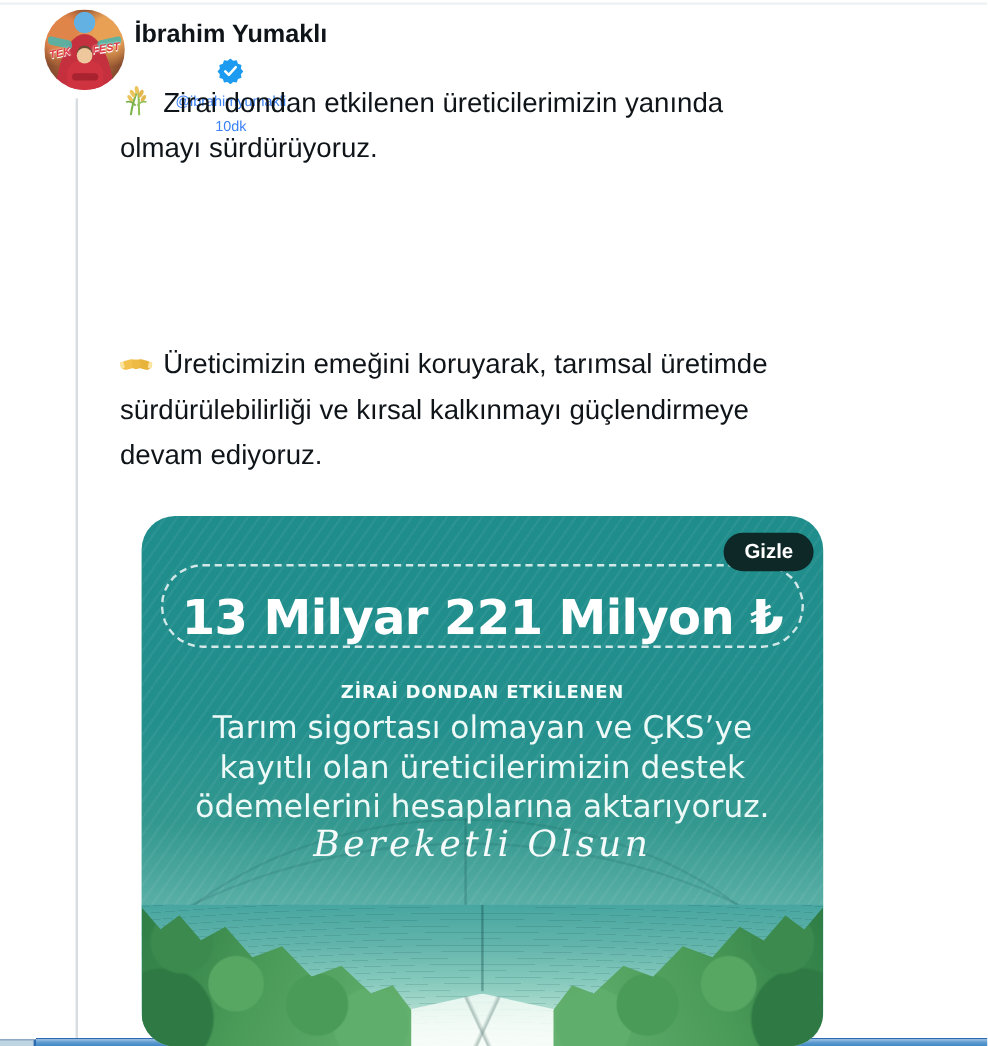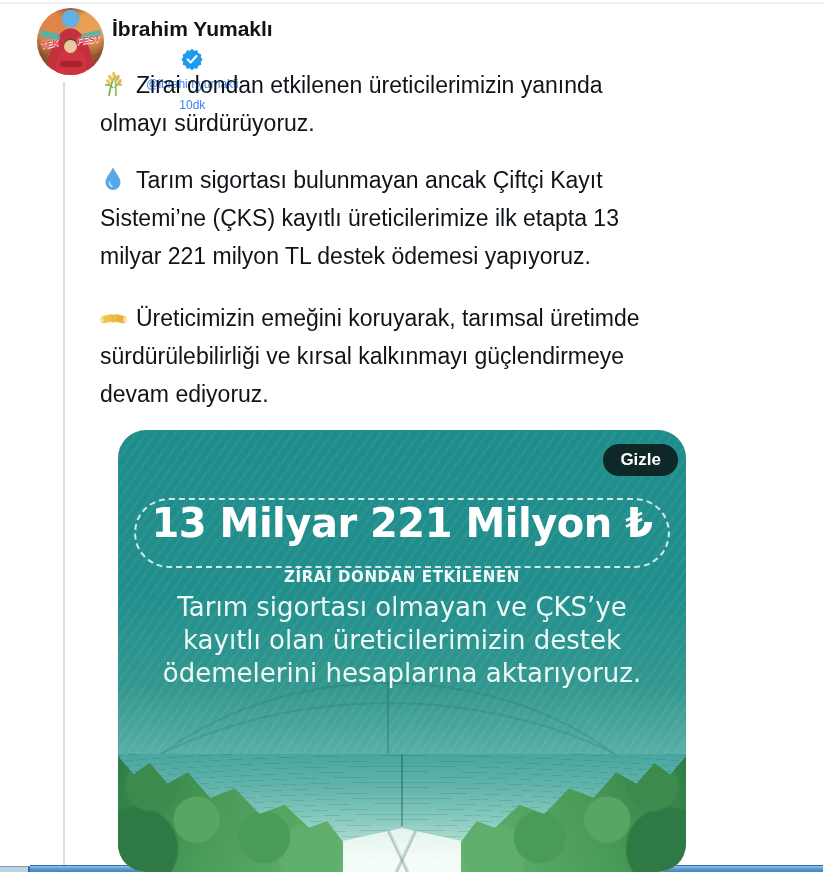--- a/index.html
+++ b/index.html
@@ -42,43 +42,43 @@
   .avatar .figure:after {
     content:""; position:absolute; left:4px; top:10px; width:22px; height:6px;
     background:#a8232f; border-radius:3px;
   }
   .header-row { position:absolute; left:112px; top:17px; display:flex; align-items:center; gap:7px; white-space:nowrap;flex-direction:column; }
   .display-name { font-size:21px; font-weight:bold; color:#0f1419; letter-spacing:0; }
   .verified { width:22px; height:22px; display:inline-block; }
   .handle, .timestamp { font-size:12px; color:#3b82f6; }
   
   .tweet-p { position:absolute; left:100px; width:572px; font-size:23px; line-height:38px; color:#0f1419; }
-  .p1 { top:66px; } .p2 { top:161px; } .p3 { top:299px; }
+  .p1 { top:66px; } .p2 { top:161px; } .p3 { top:284px; }
   .emo { display:inline-block; width:27px; height:26px; vertical-align:-4px; margin-right:9px; }
   
   .media-card {
     position:absolute; left:118px; top:430px; width:568px; height:442px;
     border-radius:28px; overflow:hidden; cursor:pointer;
     background:linear-gradient(180deg,#1f8d8b 0%, #228f8d 38%, #33988f 58%, #5bb0a7 74%, #8ccabf 90%, #aedacd 100%);
   }
   .media-card .stripes {
     position:absolute; inset:0;
     background:repeating-linear-gradient(125deg, rgba(255,255,255,.05) 0 2px, rgba(255,255,255,0) 2px 8px);
     pointer-events:none;
   }
   .hide-btn {
     position:absolute; top:14px; right:8px; z-index:6;
     background:#0d2827; color:#fff; font-size:17px; font-weight:bold;
     padding:6px 17px; border:none; border-radius:18px; font-family:"Liberation Sans",sans-serif;
     cursor:pointer;
   }
   .amount-frame {
-    position:absolute; left:16px; right:16px; top:68px; height:70px; z-index:3;
+    position:absolute; left:16px; right:16px; top:40px; height:70px; z-index:3;
     border:2px dashed rgba(255,255,255,.8); border-radius:36px;
-    display:flex; align-items:flex-start; justify-content:center;
+    display:flex; align-items:flex-end; justify-content:center;
   }
   .amount-text {
     font-family:"DejaVu Sans", sans-serif; font-weight:bold; font-size:40px;
     color:#ffffff; letter-spacing:-.5px; white-space:nowrap;
   }
   .card-subhead {
     position:absolute; left:0; right:0; top:138px; z-index:3; text-align:center;
     font-family:"DejaVu Sans", sans-serif; font-weight:bold; font-size:15px;
     letter-spacing:.6px; color:#f4fcfa;
   }
@@ -182,28 +182,20 @@
         <ellipse cx="10.5" cy="7" rx="1.7" ry="3.4" fill="#ecc45c" transform="rotate(-30 10.5 7)"></ellipse>
         <ellipse cx="17.5" cy="7" rx="1.7" ry="3.4" fill="#e2b84e" transform="rotate(26 17.5 7)"></ellipse>
         <ellipse cx="8.5" cy="11" rx="1.6" ry="3.2" fill="#ecc45c" transform="rotate(-38 8.5 11)"></ellipse>
         <ellipse cx="19.5" cy="11" rx="1.6" ry="3.2" fill="#e2b84e" transform="rotate(34 19.5 11)"></ellipse>
         <path d="M5 14 C8 13 11 14.5 13 17" stroke="#7cb24e" stroke-width="1.5" fill="none"></path>
         <path d="M22 14 C19 13 16 14.5 14.5 17" stroke="#8fbf55" stroke-width="1.5" fill="none"></path>
       </svg>
     </span><span>Zirai dondan etkilenen üreticilerimizin yanında olmayı sürdürüyoruz.</span>
   </p>
 
-  <p class="tweet-p p2">
-    <span class="emo">
-      <svg viewBox="0 0 27 26" width="27" height="26">
-        <path d="M13 1.5 C9.5 8 5.5 12 5.5 16.5 a7.5 7.5 0 0 0 15 0 C20.5 12 16.5 8 13 1.5 Z" fill="#56a8e8"></path>
-        <path d="M9.5 16 a4.5 4.5 0 0 0 2.5 4.5" stroke="#bfe0f8" stroke-width="1.6" fill="none" stroke-linecap="round"></path>
-      </svg>
-    </span><span>Tarım sigortası bulunmayan ancak Çiftçi Kayıt Sistemi’ne (ÇKS) kayıtlı üreticilerimize ilk etapta 13 milyar 221 milyon TL destek ödemesi yapıyoruz.</span>
-  </p>
 
   <p class="tweet-p p3">
     <span class="emo">
       <svg viewBox="0 0 27 26" width="27" height="26">
         <rect x="1" y="11" width="13" height="7.5" rx="3.7" fill="#f2c14e" transform="rotate(-14 7.5 15)"></rect>
         <rect x="13" y="11" width="13" height="7.5" rx="3.7" fill="#e8b33a" transform="rotate(14 19.5 15)"></rect>
         <rect x="10" y="10.5" width="7" height="8" rx="3" fill="#edbb45" transform="rotate(2 13.5 14.5)"></rect>
         <rect x="0" y="12.5" width="3.4" height="5.5" rx="1" fill="#fbe3a0" transform="rotate(-14 1.7 15)"></rect>
         <rect x="23.6" y="12.5" width="3.4" height="5.5" rx="1" fill="#fbe3a0" transform="rotate(14 25.3 15)"></rect>
       </svg>
@@ -218,20 +210,21 @@
     <div class="bg-pole"></div>
 
     <button class="hide-btn">Gizle</button>
 
     <div class="amount-frame">
       <span class="amount-text">13 Milyar 221 Milyon ₺</span>
     </div>
 
     <div class="card-subhead">ZİRAİ DONDAN ETKİLENEN</div>
     <div class="card-body">Tarım sigortası olmayan ve ÇKS’ye kayıtlı olan üreticilerimizin destek ödemelerini hesaplarına aktarıyoruz.</div>
+    <div class="card-signature">Bereketli Olsun</div>
 
     <div class="photo">
       <div class="pole"></div>
       <div class="endwall"></div>
       <div class="plants left"></div>
       <div class="plants right"></div>
     </div>
   </div>
 
   <div class="bottom-bar-cell"></div>

